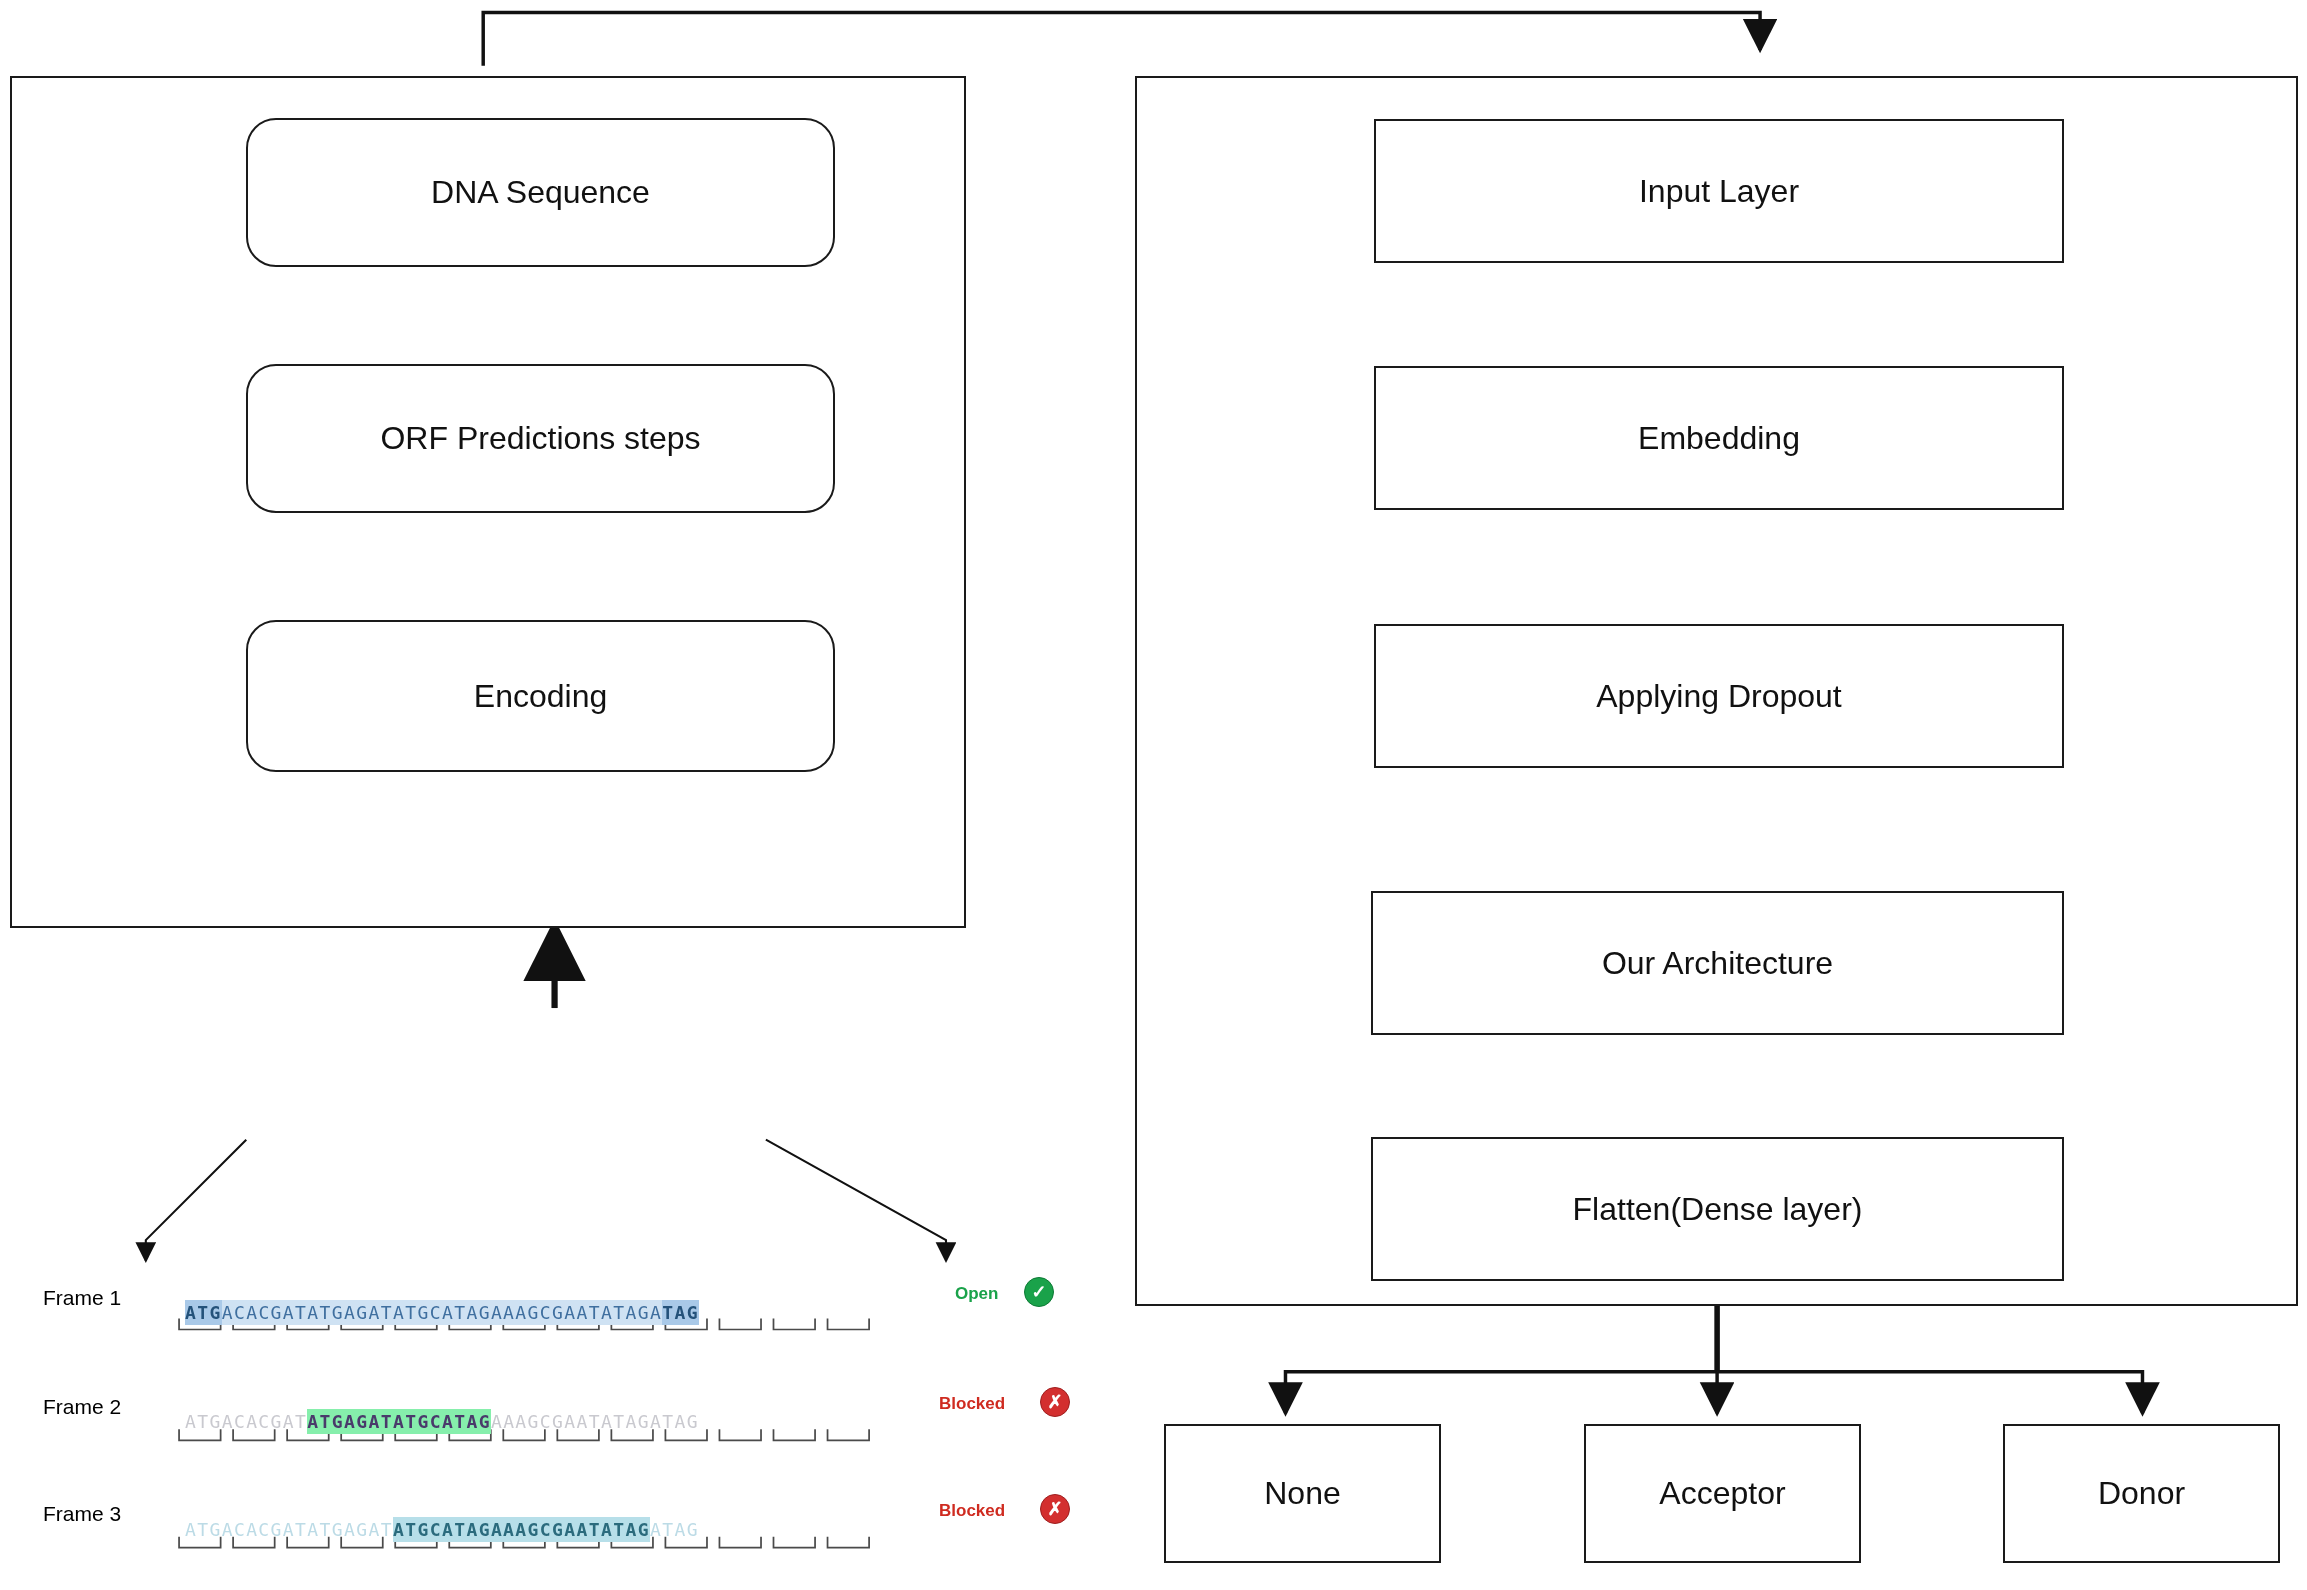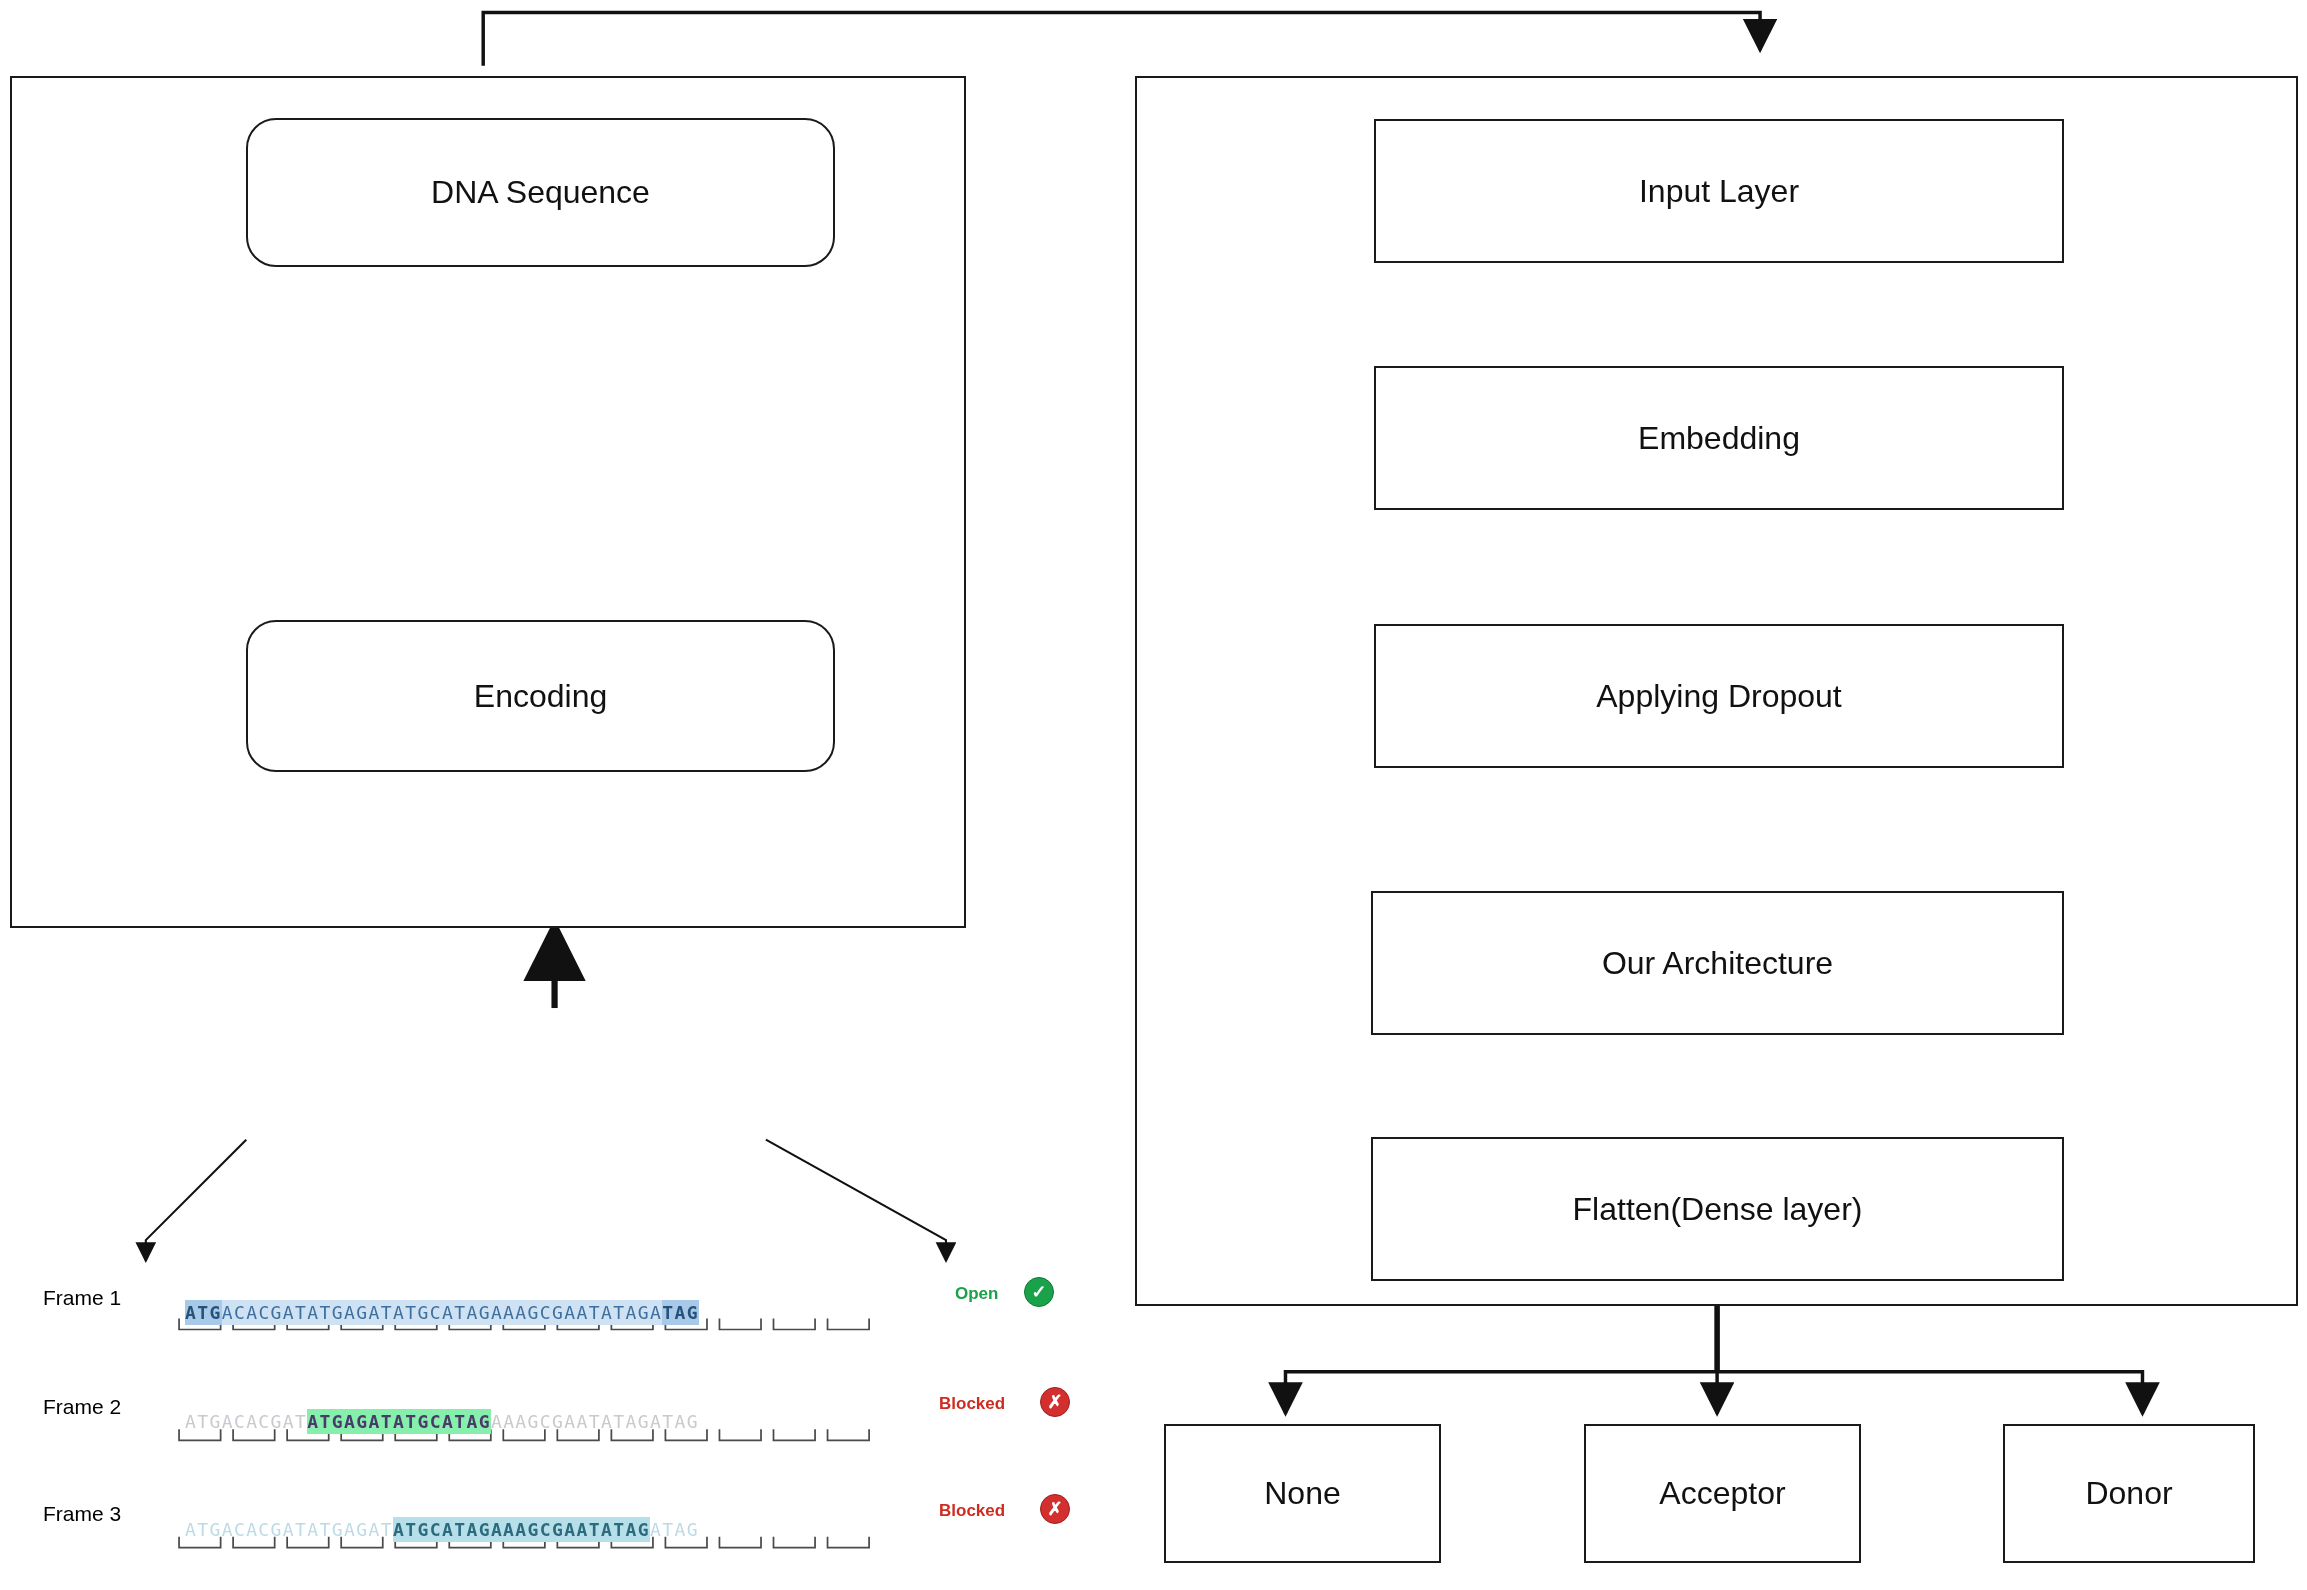--- a/index.html
+++ b/index.html
@@ -198,20 +198,23 @@
       <path d="M1194,2218 L1194,2234 L1254,2234 L1254,2218"></path>
     </g>
   </svg>
 
   <div class="panel" style="left:9.7px; top:76px; width:956px; height:852px;"></div>
 
   <div class="box rounded label-lg" style="left:246px; top:118px; width:589px; height:149px;">
     <span>DNA Sequence</span>
   </div>
 
+  <div class="box rounded label-lg" style="left:246px; top:364px; width:589px; height:149px;">
+    <span>ORF Predictions steps</span>
+  </div>
 
   <div class="box rounded label-lg" style="left:246px; top:620px; width:589px; height:152px;">
     <span>Encoding</span>
   </div>
 
   <div class="panel" style="left:1135px; top:76px; width:1163px; height:1230px;"></div>
 
   <div class="box label-lg" style="left:1374px; top:119px; width:690px; height:144px;">
     <span>Input Layer</span>
   </div>
@@ -231,21 +234,21 @@
   <div class="box label-lg" style="left:1371px; top:1137px; width:693px; height:144px;">
     <span>Flatten(Dense layer)</span>
   </div>
 
   <div class="box label-lg" style="left:1164px; top:1424px; width:277px; height:139px;">
     <span>None</span>
   </div>
   <div class="box label-lg" style="left:1584px; top:1424px; width:277px; height:139px;">
     <span>Acceptor</span>
   </div>
-  <div class="box label-lg" style="left:2003px; top:1424px; width:252px; height:139px;">
+  <div class="box label-lg" style="left:2003px; top:1424px; width:277px; height:139px;">
     <span>Donor</span>
   </div>
 
 
   <div class="frame-name" style="left:43px; top:1286px;">Frame 1</div>
   <div class="seq" style="left:136px; top:1281px;">
     <span class="f1-hl">ATG</span><span class="f1-base">ACACGATATGAGATATGCATAGAAAGCGAATATAGA</span><span class="f1-hl">TAG</span>
   </div>
   <div class="status status-open" style="left:955px; top:1284px;">Open</div>
   <div class="badge badge-ok" style="left:1024px; top:1277px;">✓</div>

